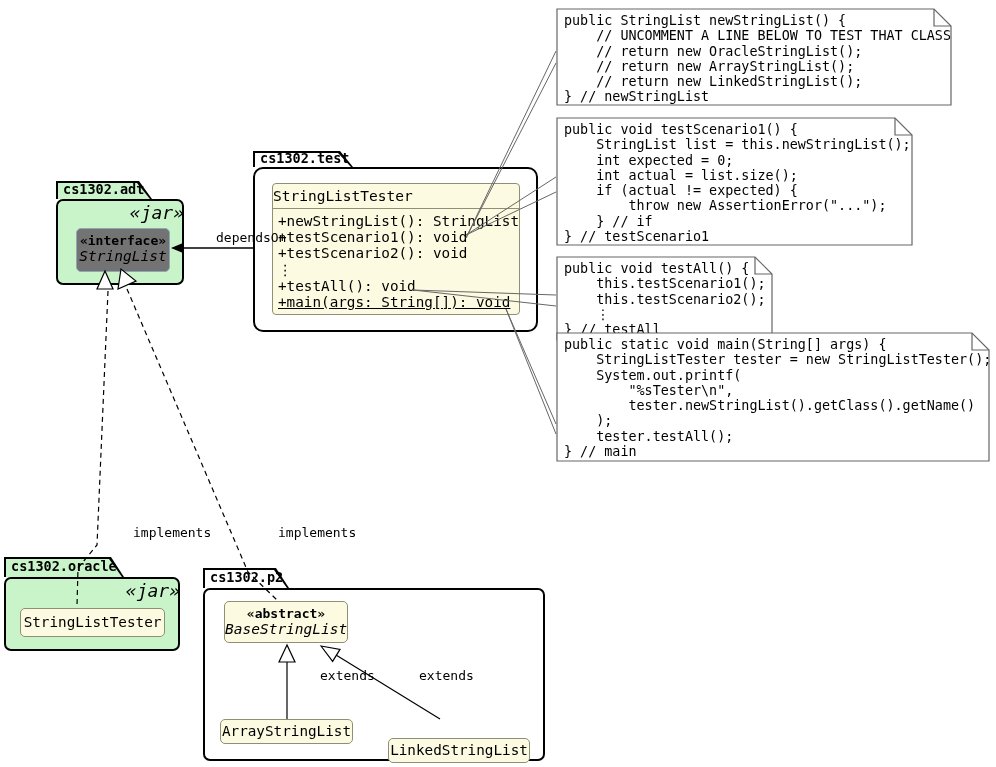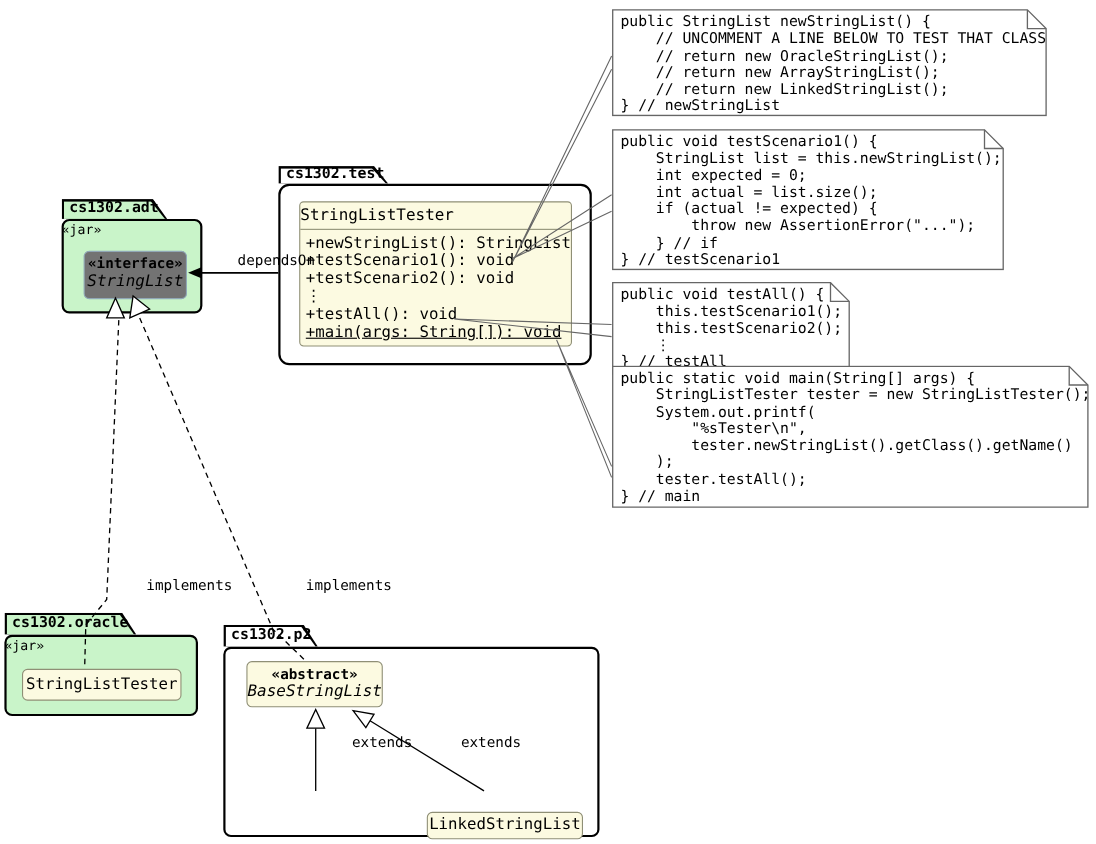--- a/index.html
+++ b/index.html
@@ -13,21 +13,21 @@
     clip-path:polygon(0 0,calc(100% - 13px) 0,100% 100%,0 100%);}
   .tab .t-fg{position:absolute;left:2px;top:2px;right:2px;bottom:0;
     clip-path:polygon(0 0,calc(100% - 13px) 0,100% 100%,0 100%);}
   .tab .t-label{position:absolute;z-index:2;left:7px;top:0;font-weight:bold;font-size:13.5px;white-space:nowrap;}
   .fill-green{background:#c9f4c9;}
   .fill-white{background:#ffffff;}
   
   .pkg-body{position:absolute;border:2px solid #000;border-radius:7px;z-index:1;box-sizing:border-box;}
   .pkg-green{background:#c9f4c9;}
   .pkg-white{background:#ffffff;}
-  .jar{position:absolute;z-index:5;font-size:12px;text-align:left;}
+  .jar{position:absolute;z-index:5;font-style:italic;font-size:18px;text-align:right;}
   
   .box{position:absolute;z-index:5;box-sizing:border-box;border-radius:5px;text-align:center;}
   .yellow{background:#fcfae1;border:1.4px solid #8f8f76;}
   .blue{background:#737373;border:1.4px solid #90a7b6;}
   .stereo{font-weight:bold;font-size:13px;line-height:15px;padding-top:4px;}
   .tname{font-style:italic;font-size:14.5px;line-height:17px;}
   .simple-class{font-size:14.3px;}
   
   .tester{position:absolute;left:272px;top:183px;width:248px;height:132px;z-index:5;
     background:#fcfae1;border:1.4px solid #8f8f76;border-radius:4px;box-sizing:border-box;}
@@ -91,20 +91,21 @@
   <div class="tab" style="left:203px;top:568px;width:86px;height:20px">
     <div class="t-bg"></div>
     <div class="t-fg fill-white"></div>
     <div class="t-label" style="line-height:19px">cs1302.p2</div>
   </div>
   <div class="pkg-body pkg-white" style="left:203px;top:588px;width:342px;height:173px"></div>
   <div class="box yellow" style="left:224px;top:601px;width:124px;height:42px">
     <div class="stereo">«abstract»</div>
     <div class="tname">BaseStringList</div>
   </div>
+  <div class="box yellow simple-class" style="left:220px;top:719px;width:133px;height:25px;line-height:23px">ArrayStringList</div>
   <div class="box yellow simple-class" style="left:388px;top:738px;width:142px;height:25px;line-height:23px">LinkedStringList</div>
 
   <div class="lbl" style="left:185px;top:231px">dependsOn</div>
   <div class="lbl" style="left:102px;top:526px">implements</div>
   <div class="lbl" style="left:247px;top:526px">implements</div>
   <div class="lbl" style="left:289px;top:669px">extends</div>
   <div class="lbl" style="left:388px;top:669px">extends</div>
 
   <div class="note" style="left:556px;top:8px;width:460px;height:98px">
     <svg width="396" height="98">

